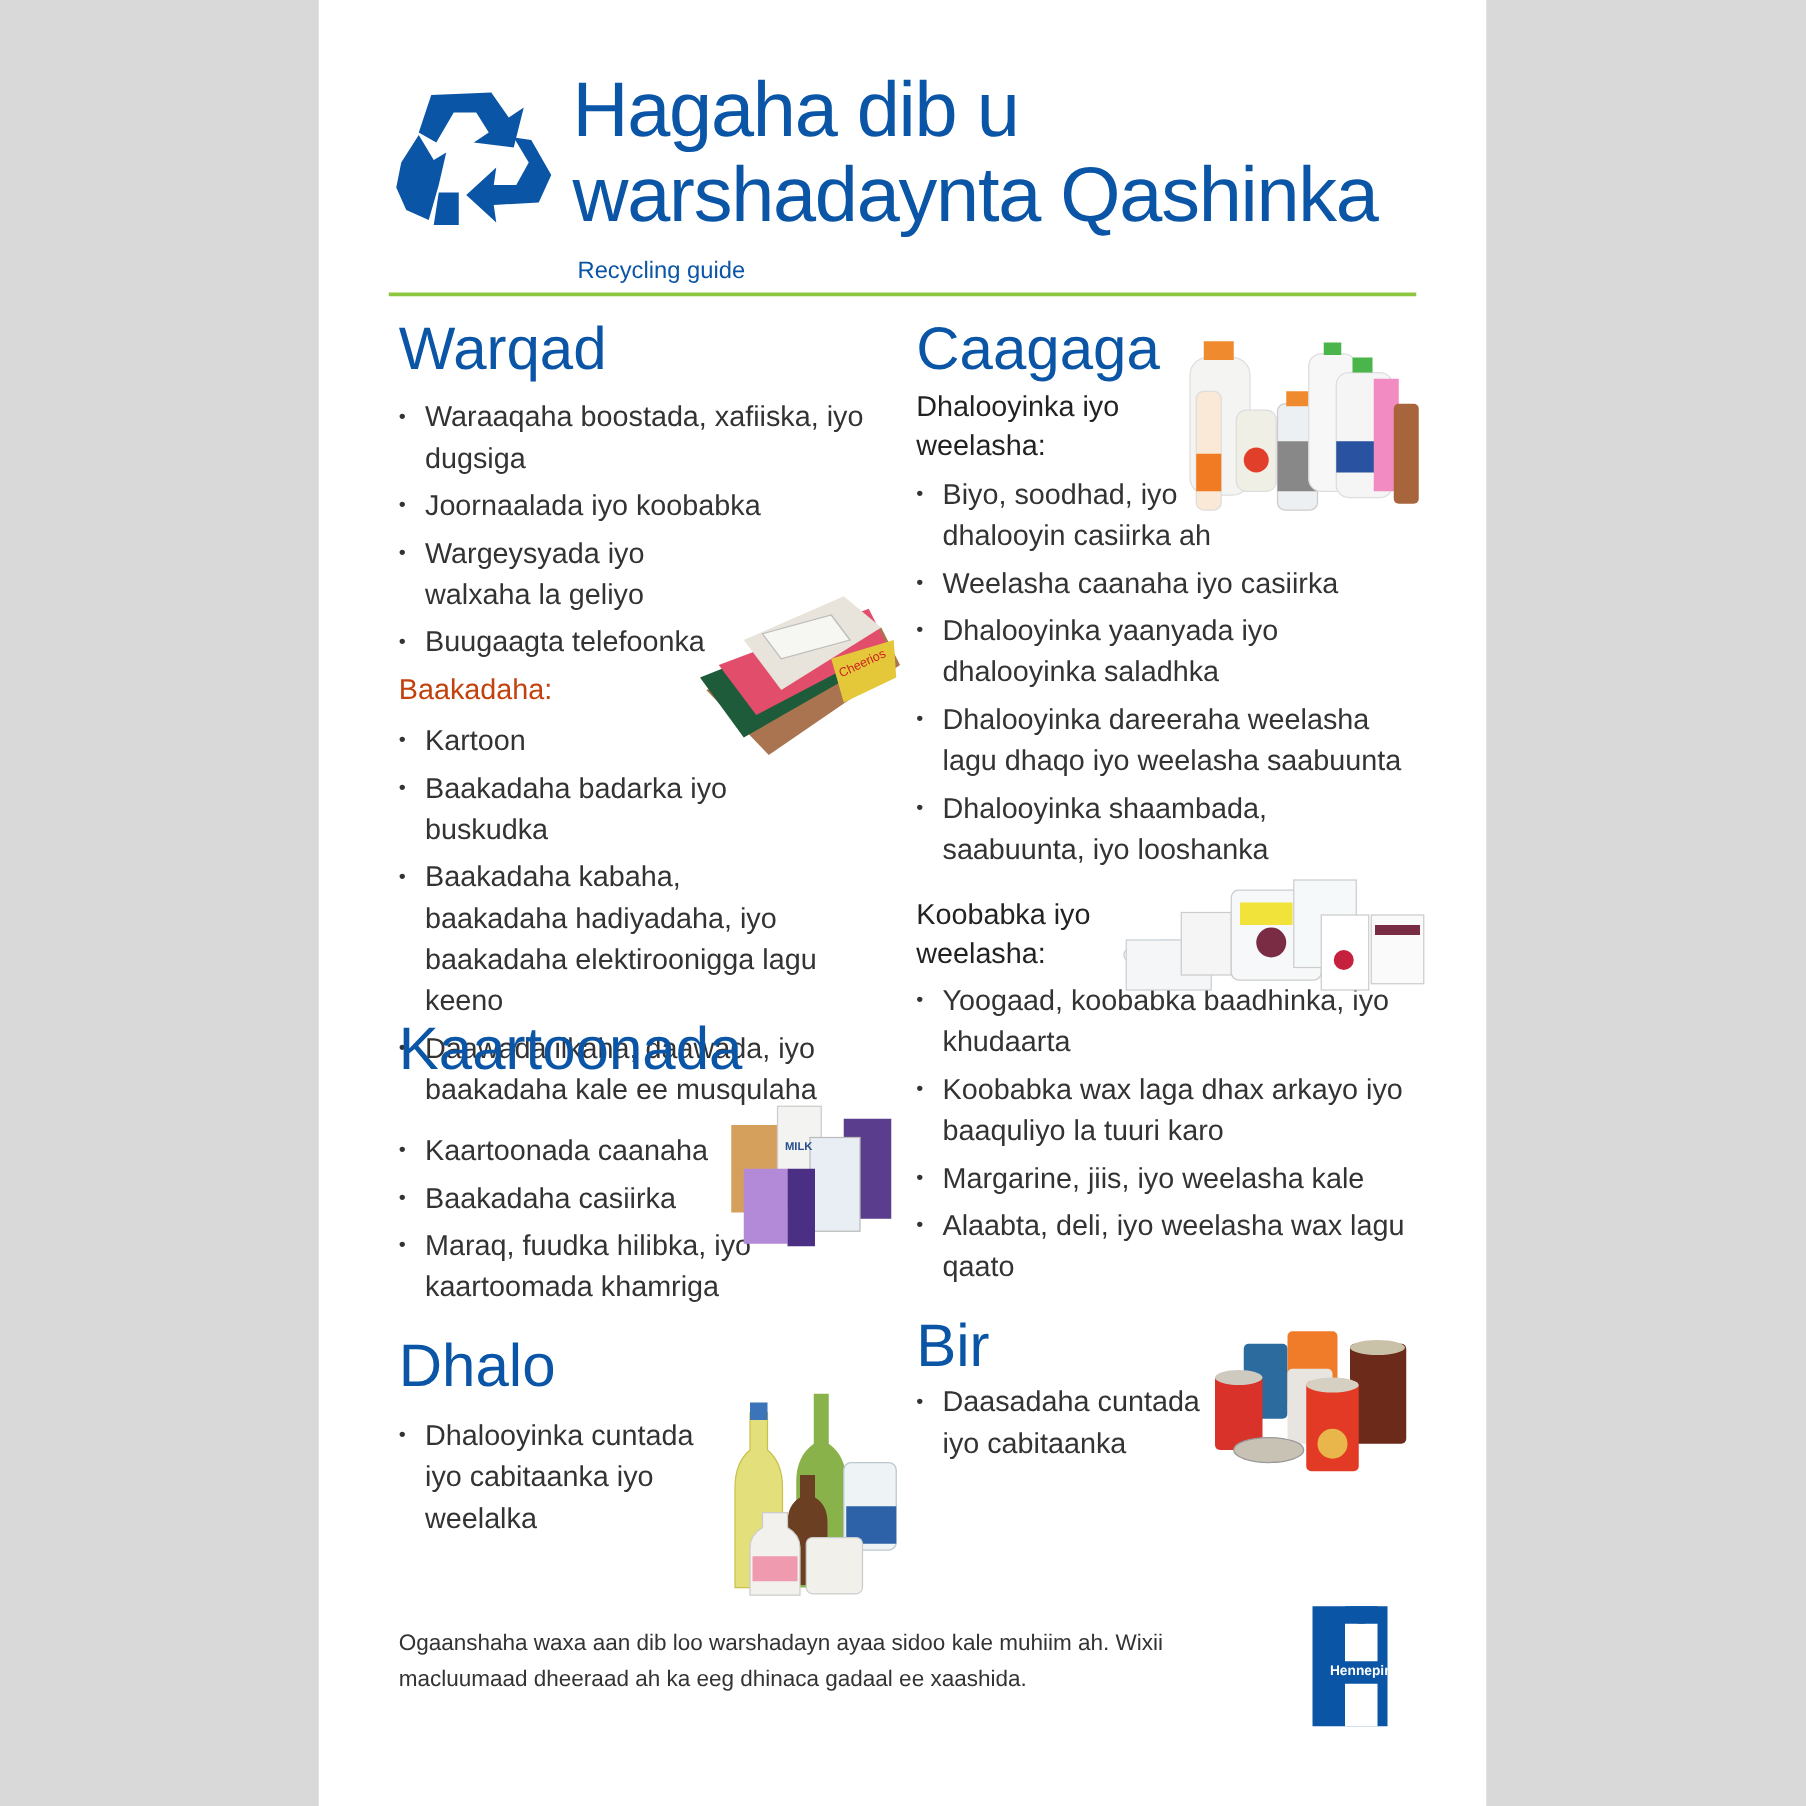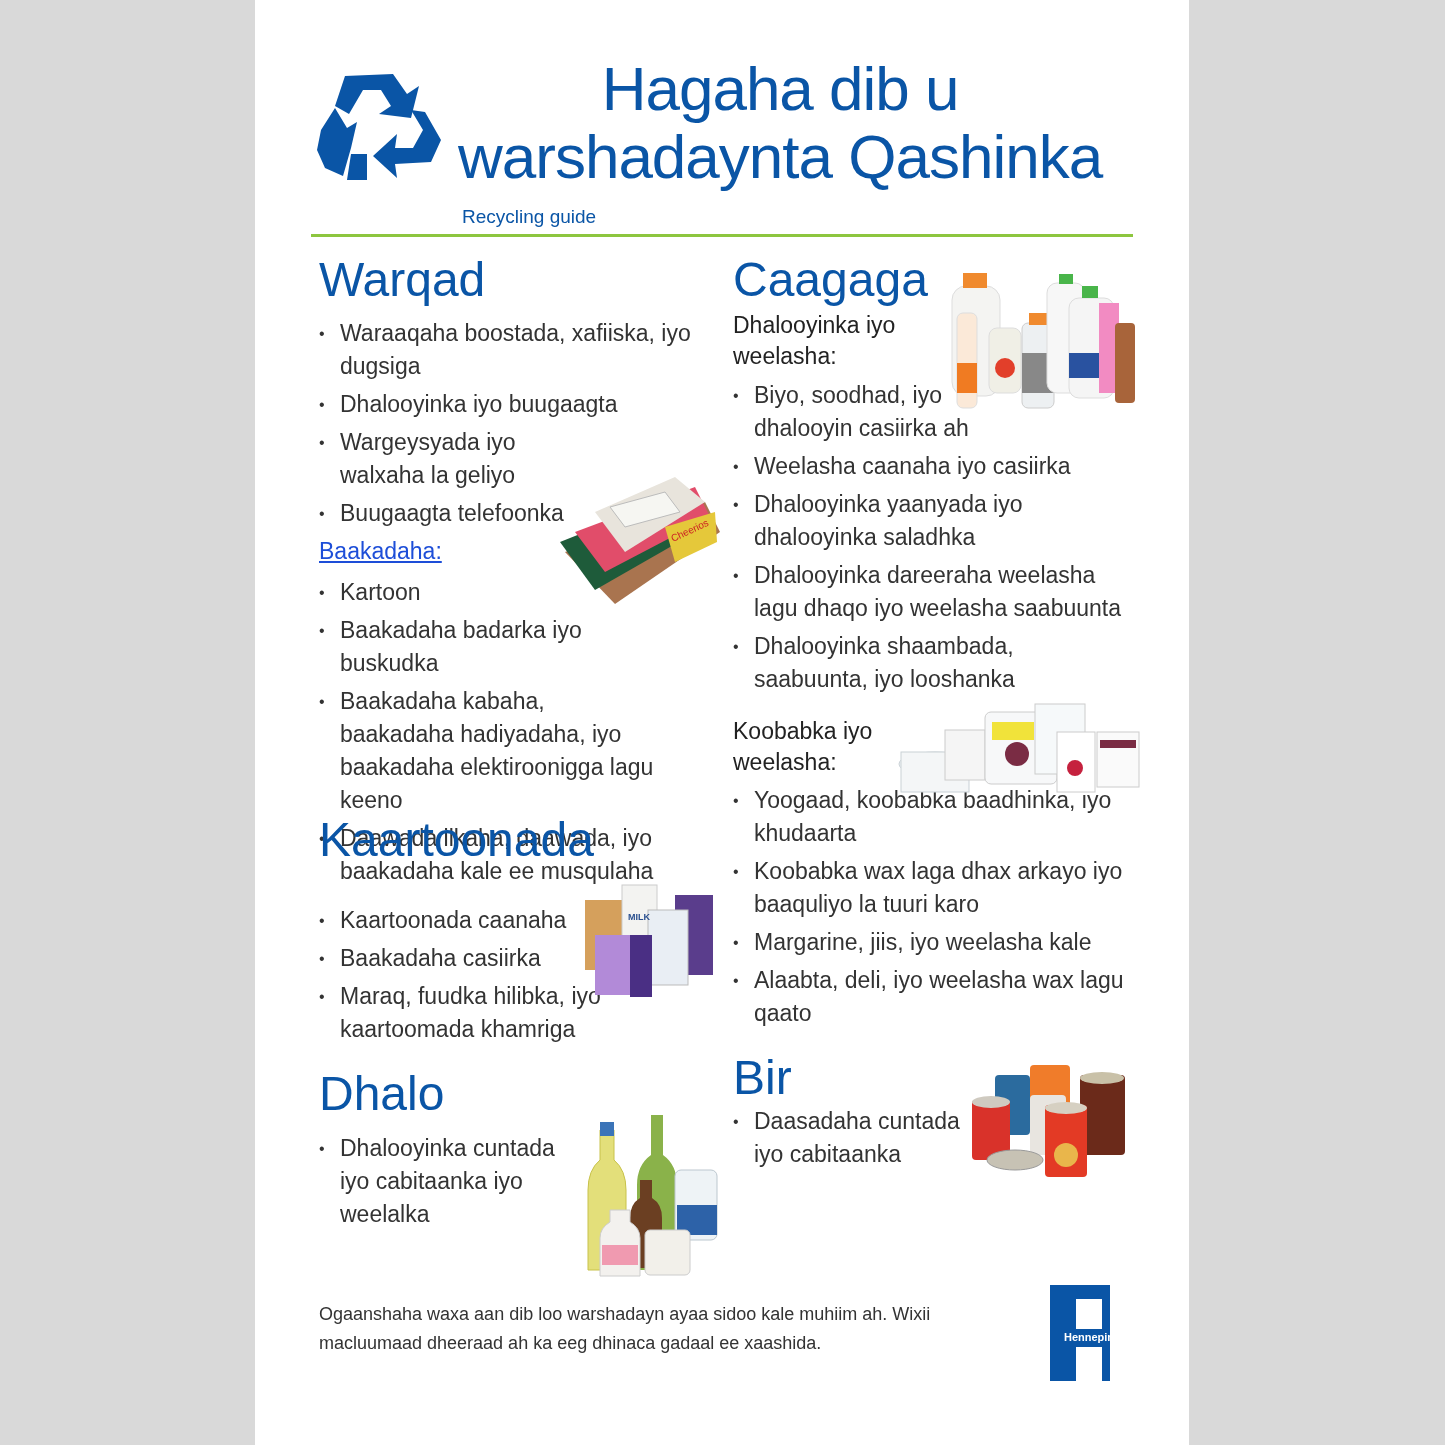--- a/index.html
+++ b/index.html
@@ -6,21 +6,21 @@
   body {
     width:1445px; height:1445px; background:#d9d9d9;
     font-family:"Liberation Sans", sans-serif; position:relative; overflow:hidden;
   }
   .page {
     position:absolute; left:255px; top:0; width:934px; height:1445px; background:#ffffff;
   }
   .abs { position:absolute; }
   .title {
     left:203px; top:55px; font-size:62px; line-height:68px; color:#0a55a6;
-    font-weight:300; letter-spacing:-1px; white-space:nowrap;text-align:center;
+    font-weight:300; letter-spacing:-1px; white-space:nowrap;
   }
   .subtitle { left:207px; top:206px; font-size:19px; color:#0a55a6; }
   .rule { left:56px; top:234px; width:822px; height:3px; background:#8dc63f; }
   .recycle { left:60px; top:68px; width:128px; height:120px; }
   h2 {
     margin:0; font-weight:normal; color:#0a55a6; font-size:48px; line-height:44px; position:absolute;
   }
   .sub { position:absolute; font-size:23px; color:#222; line-height:31px; }
   ul {
     position:absolute; margin:0; padding:0; list-style:none;
@@ -65,25 +65,25 @@
   <div class="abs title">
     <div>Hagaha dib u</div>
     <div>warshadaynta Qashinka</div>
   </div>
   <div class="abs subtitle">Recycling guide</div>
   <div class="abs rule"></div>
 
   <h2 style="left:64px;top:258px;">Warqad</h2>
   <ul style="left:64px;top:317px;width:380px;">
     <li>Waraaqaha boostada, xafiiska, iyo dugsiga</li>
-    <li style="width:300px">Dhalooyinka iyo buugaagta</li>
+    <li style="width:300px">Joornaalada iyo koobabka</li>
     <li style="width:200px">Wargeysyada iyo walxaha la geliyo</li>
     <li>Buugaagta telefoonka</li>
   </ul>
-  <div class="sub" style="left:64px;top:536px;font-weight:bold;color:#1d4ed8;font-weight:normal;text-decoration:underline;">Baakadaha:</div>
+  <div class="sub" style="left:64px;top:536px;font-weight:bold;color:#c2410c;font-weight:normal;">Baakadaha:</div>
   <ul style="left:64px;top:576px;width:350px;">
     <li>Kartoon</li>
     <li>Baakadaha badarka iyo buskudka</li>
     <li style="width:320px">Baakadaha kabaha, baakadaha hadiyadaha, iyo baakadaha elektiroonigga lagu keeno</li>
     <li style="width:320px">Daawada ilkaha, daawada, iyo baakadaha kale ee musqulaha</li>
   </ul>
 
   <svg class="photo" style="left:300px;top:472px;width:170px;height:135px;" viewBox="0 0 170 135">
     <polygon points="10,80 150,30 165,60 60,132" fill="#a9744f"></polygon>
     <polygon points="5,70 130,20 150,55 40,118" fill="#1e5b3a"></polygon>

